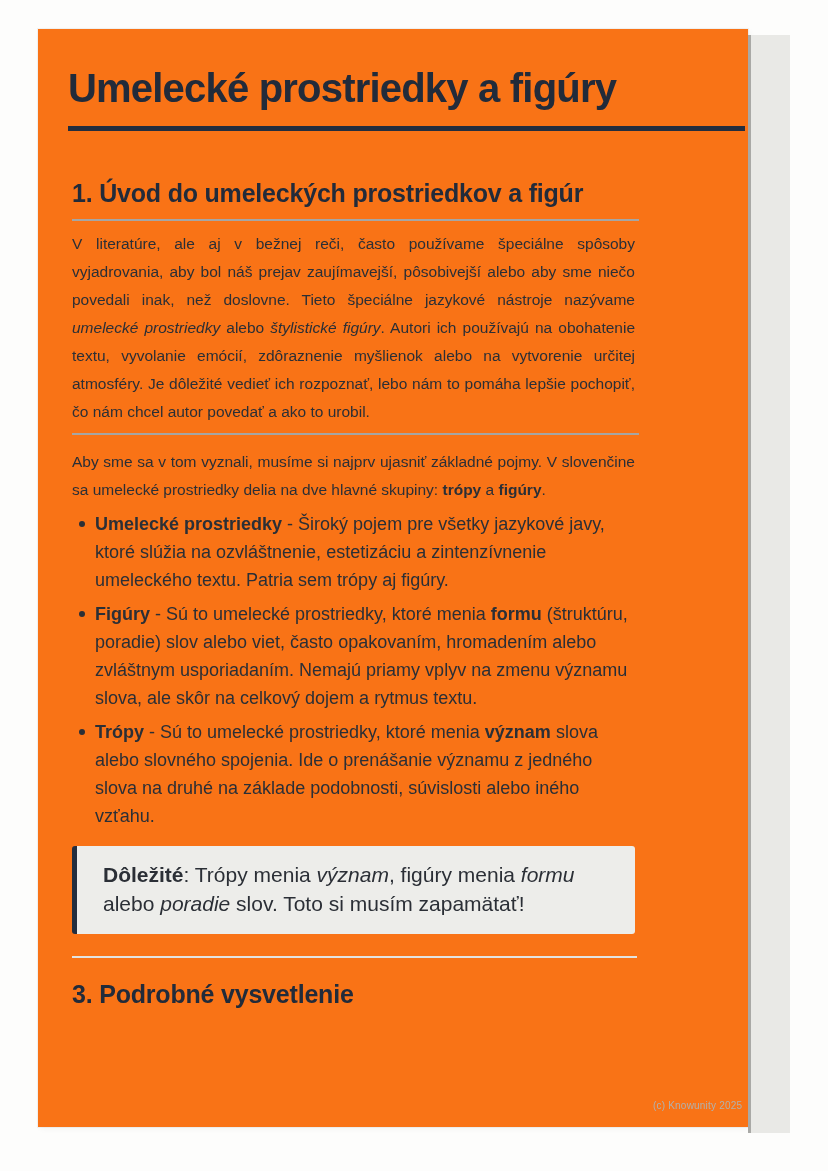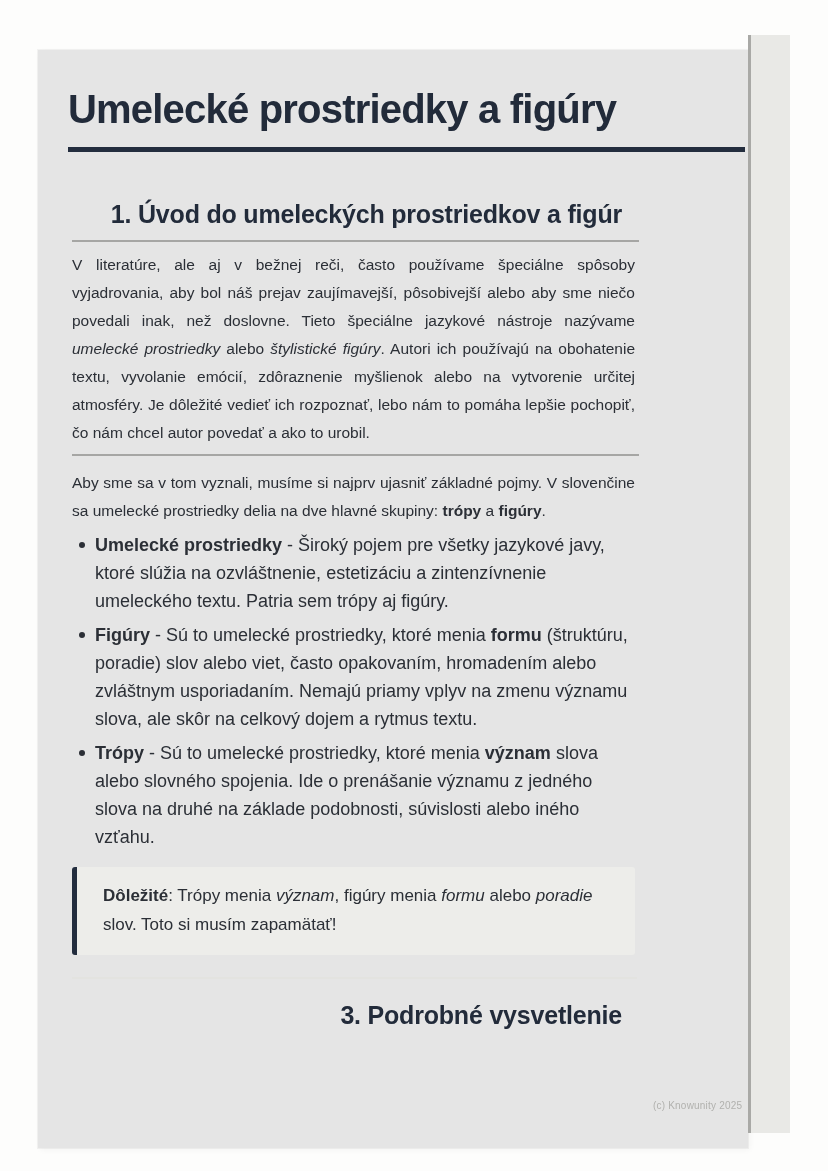--- a/index.html
+++ b/index.html
@@ -2,36 +2,35 @@
 <html><head>
 <meta charset="utf-8">
 <style>
   html,body{margin:0;padding:0;}
   body{
     width:828px;height:1171px;position:relative;overflow:hidden;
     background:#fdfdfc;
     font-family:"Liberation Sans","DejaVu Sans",sans-serif;
   }
   .page{
-    position:absolute;left:38px;top:50px;width:710px;height:1098px;
-    background:#e5e5e5;
+    position:absolute;left:38px;top:29px;width:710px;height:1098px;
+    background:#f97316;
     box-shadow:0 0 0 1px rgba(0,0,0,0.045), 2px 2px 6px rgba(0,0,0,0.04);
     overflow:hidden;
   }
   h1{
     margin:36px 0 0 30px;width:680px;
     font-size:40px;line-height:46px;font-weight:700;letter-spacing:-0.8px;
     color:#222b3a;
   }
   .title-rule{margin:15px 0 0 30px;width:677px;height:5px;background:#232d3e;}
   h2{
     margin:44px 0 0 34px;max-width:550px;
     font-size:25px;line-height:37px;font-weight:700;letter-spacing:-0.2px;
     color:#222b3a;
-    text-align:right;
   }
   h2.h2-mid{margin-top:26px;}
   h2.h2-last{margin-top:18px;}
   .h-rule{margin:7px 0 0 34px;width:567px;height:2px;background:#a6a6a4;}
   p.body{
     margin:9px 0 0 34px;width:563px;
     font-size:15.5px;line-height:28px;color:#2b2f36;
     text-align:justify;
   }
   p.body.p2{margin-top:13px;}
@@ -45,21 +44,21 @@
   ul.defs li::before{
     content:"";position:absolute;left:7px;top:11px;width:6px;height:6px;
     border-radius:50%;background:#2b2f36;
   }
   .callout{
     margin:16px 0 0 34px;width:563px;box-sizing:border-box;
     background:#ededea;border-left:5px solid #232d3e;border-radius:3px;
     padding:14px 26px 16px 26px;
   }
   .callout p{
-    margin:0;font-size:17px;line-height:29px;color:#2b2f36;text-align:left;
+    margin:0;font-size:21px;line-height:29px;color:#2b2f36;text-align:left;
   }
   .divider{margin:22px 0 0 34px;width:565px;height:2px;background:#e3e3e0;}
   .b{font-weight:700;}
   .i{font-style:italic;}
   .scroll-strip{
     position:absolute;left:748px;top:35px;width:42px;height:1098px;
     background:#e9e9e6;border-left:3px solid #a9a9a6;box-sizing:border-box;
   }
   .watermark{
     position:absolute;left:653px;top:1100px;z-index:5;

